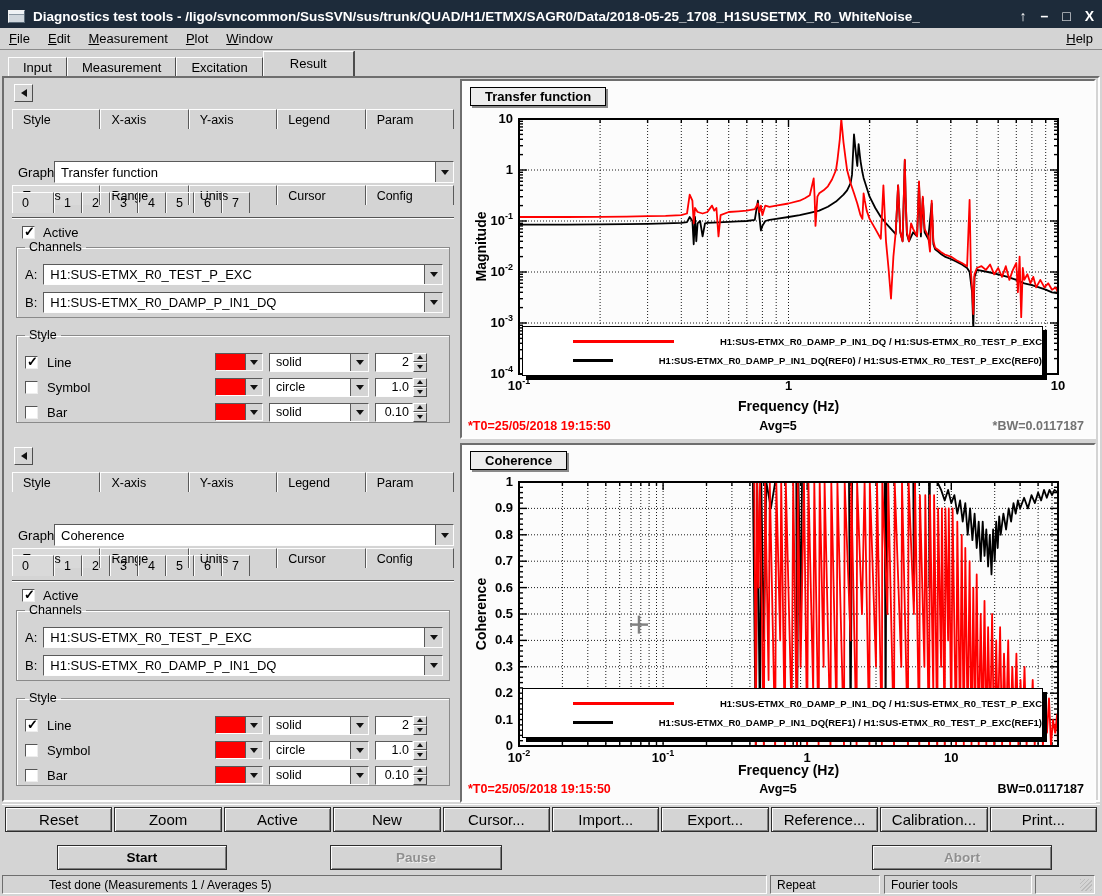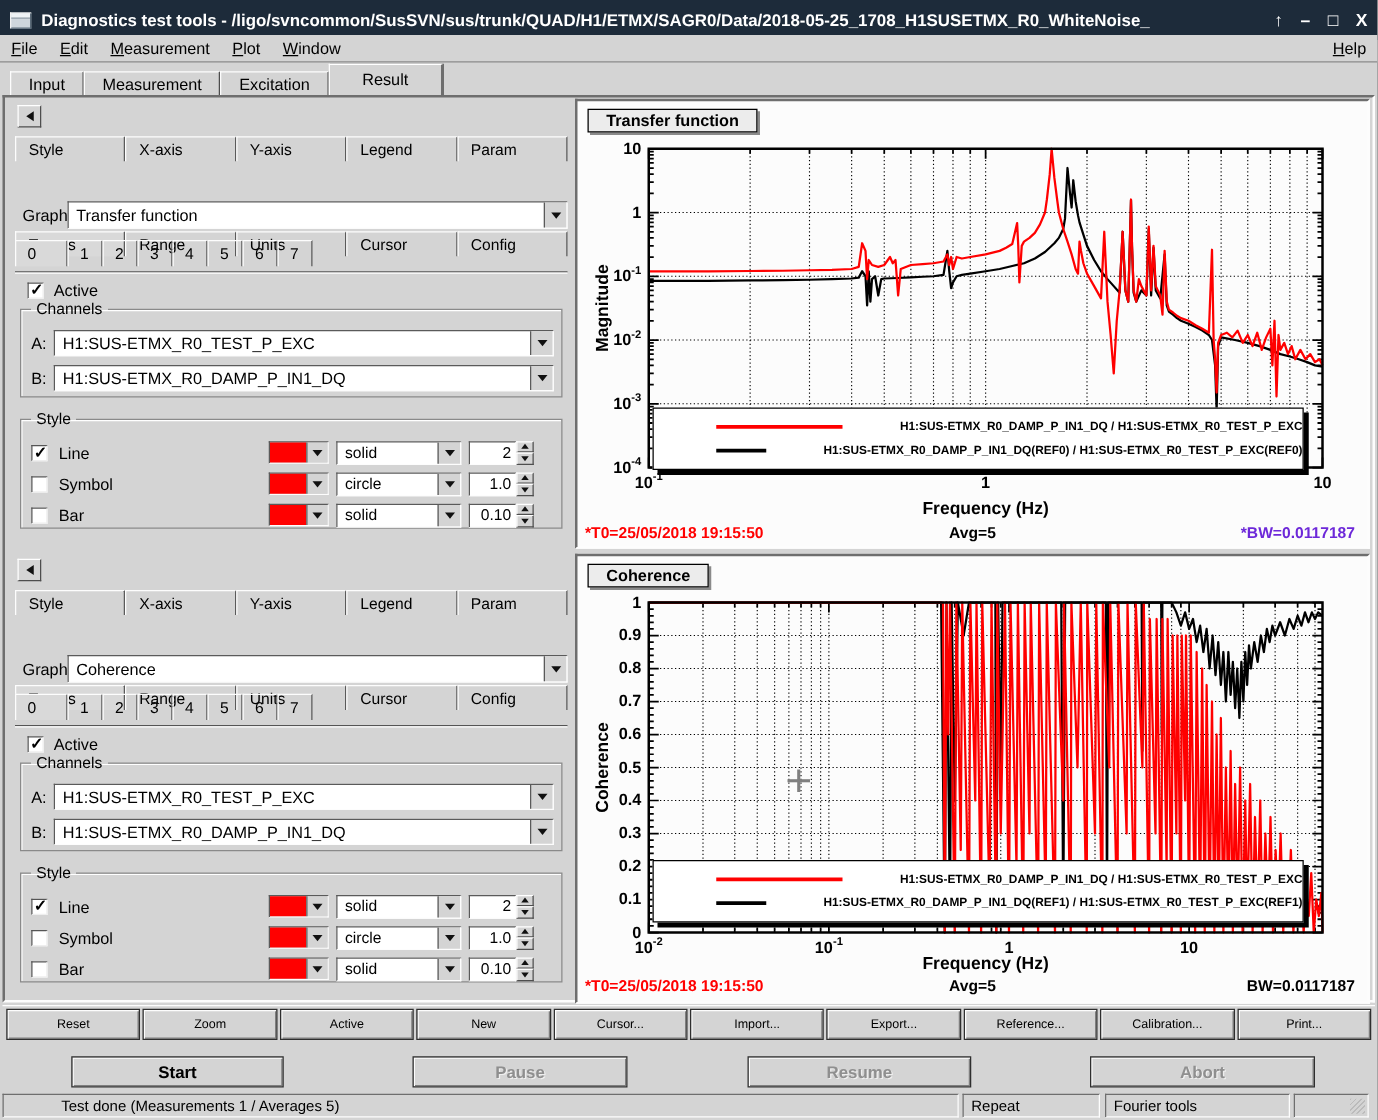--- a/index.html
+++ b/index.html
@@ -101,21 +101,21 @@
   .leg-text { font-size:9.5px; font-weight:bold; margin-left:46px; white-space:nowrap; }
   .plot-footer { position:absolute; left:0; width:100%; height:16px; font-size:12.5px; font-weight:bold; }
   .pf-left { position:absolute; left:6px; } .pf-center { position:absolute; left:50%; transform:translateX(-50%); }
   .pf-right { position:absolute; right:10px; }
 
   
   .toolbar { position:absolute; left:2px; top:804px; width:1098px; height:30px; display:flex; padding:2px;
              border-top:1px solid #fdfdfd; }
   .toolbtn { flex:1; margin:0 1px; background:#d4d4d4; border:1px solid #2e2e2e;
              box-shadow:inset 1px 1px 0 #fdfdfd, inset -1px -1px 0 #7e7e7e;
-             font-size:10px; display:flex; align-items:center; justify-content:center; }
+             font-size:15px; display:flex; align-items:center; justify-content:center; }
   .bigbtn { position:absolute; top:845px; height:25px; background:#d4d4d4; border:1px solid #2e2e2e;
             box-shadow:inset 1px 1px 0 #fdfdfd, inset -1px -1px 0 #7e7e7e;
             font-size:13.5px; font-weight:bold; display:flex; align-items:center; justify-content:center; }
   .bigbtn.on { color:#8f8f8f; text-shadow:1px 1px 0 #efefef; }
 
   
   .statusbar { position:absolute; left:0; top:874px; width:1102px; height:22px; }
   .status-cell { position:absolute; top:1px; height:19px; border:1px solid; border-color:#6e6e6e #fdfdfd #fdfdfd #6e6e6e;
                  font-size:12px; padding:2px 6px; white-space:nowrap; overflow:hidden; }
   .grip { position:absolute; right:2px; bottom:2px; width:12px; height:12px;
@@ -639,21 +639,21 @@
           <span class="leg-text">H1:SUS-ETMX_R0_DAMP_P_IN1_DQ / H1:SUS-ETMX_R0_TEST_P_EXC</span>
         </div>
         <div class="leg-row">
           <span class="leg-line" style="border-top-color: rgb(0, 0, 0);"></span>
           <span class="leg-text">H1:SUS-ETMX_R0_DAMP_P_IN1_DQ(REF0) / H1:SUS-ETMX_R0_TEST_P_EXC(REF0)</span>
         </div>
       </div>
       <div class="plot-footer" style="top:338px;">
         <span class="pf-left" style="color: rgb(255, 0, 0);">*T0=25/05/2018 19:15:50</span>
         <span class="pf-center">Avg=5</span>
-        <span class="pf-right" style="color: #6d28d9;">*BW=0.0117187</span>
+        <span class="pf-right" style="color: #737373;">*BW=0.0117187</span>
       </div>
     </div>
 
     <div class="plotbox" style="top:365px;">
       <svg id="chart1" class="chart" width="632" height="355" viewBox="0 0 632 355">
           <line x1="57.0" y1="301.0" x2="57.0" y2="293.0" stroke="#000" stroke-width="1.4"></line>
           <line x1="57.0" y1="37.0" x2="57.0" y2="45.0" stroke="#000" stroke-width="1.4"></line>
           <line x1="100.4" y1="37.0" x2="100.4" y2="301.0" stroke="#000" stroke-dasharray="1,2" stroke-width="0.9"></line>
           <line x1="100.4" y1="301.0" x2="100.4" y2="297.0" stroke="#000" stroke-width="1.4"></line>
           <line x1="100.4" y1="37.0" x2="100.4" y2="41.0" stroke="#000" stroke-width="1.4"></line>
@@ -909,21 +909,20 @@
     <div class="toolbtn">Cursor...</div>
     <div class="toolbtn">Import...</div>
     <div class="toolbtn">Export...</div>
     <div class="toolbtn">Reference...</div>
     <div class="toolbtn">Calibration...</div>
     <div class="toolbtn">Print...</div>
   </div>
 
   <div class="bigbtn" style="left:57px;width:170px;">Start</div>
   <div class="bigbtn on" style="left:330px;width:172px;">Pause</div>
-  <div class="bigbtn on" style="left:598px;width:179px;">Resume</div>
   <div class="bigbtn on" style="left:872px;width:180px;">Abort</div>
 
   <div class="statusbar">
     <div class="status-cell" style="left:2px;width:765px;padding-left:46px;">Test done (Measurements 1 / Averages 5)</div>
     <div class="status-cell" style="left:770px;width:110px;">Repeat</div>
     <div class="status-cell" style="left:884px;width:148px;">Fourier tools</div>
     <div class="status-cell" style="left:1035px;width:60px;">
       <span class="grip"></span>
     </div>
   </div>

